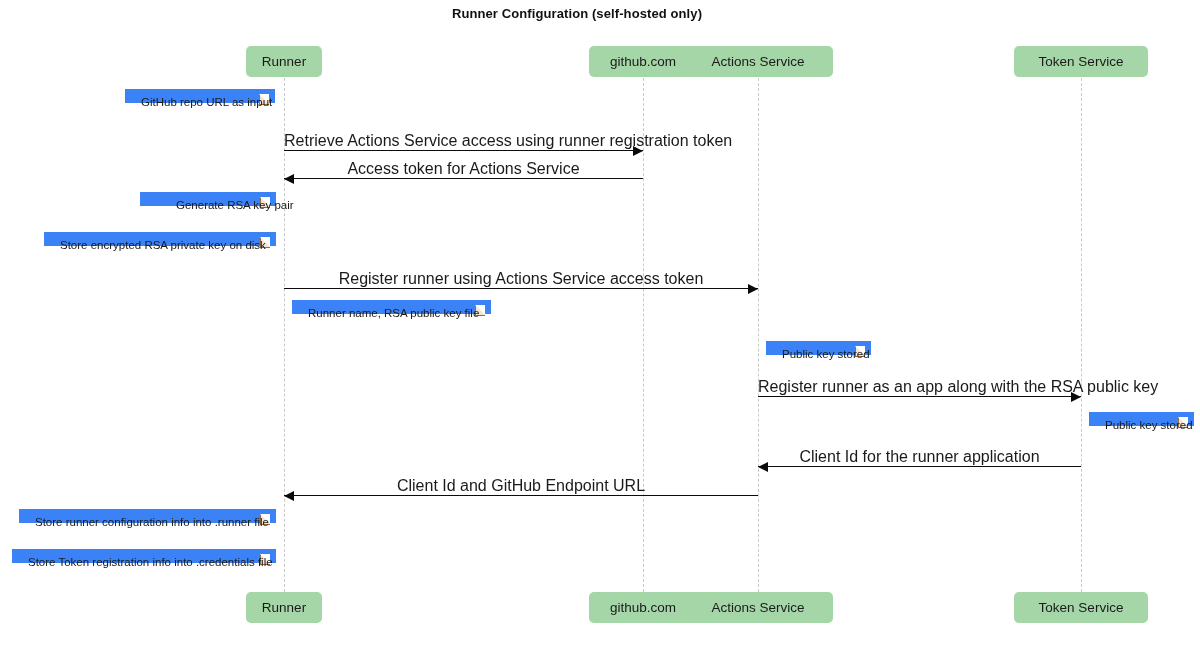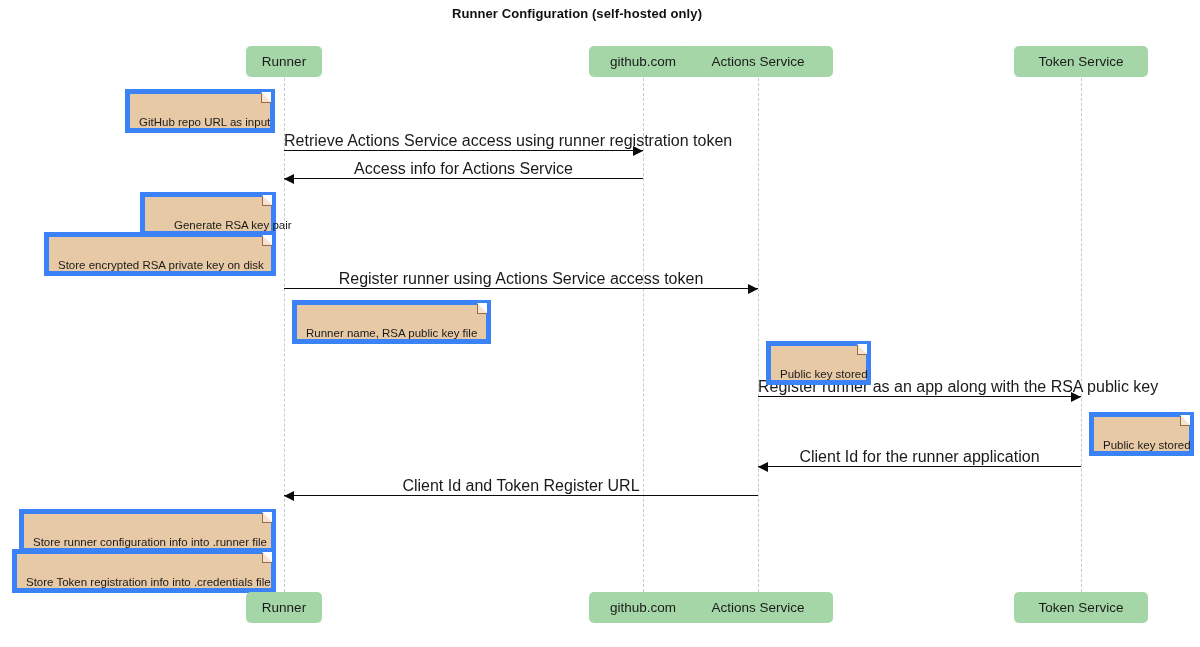--- a/index.html
+++ b/index.html
@@ -71,29 +71,29 @@
   }
   .arrowhead.right {
     border-left: 10px solid #0b0b0b;
   }
   .arrowhead.left {
     border-right: 10px solid #0b0b0b;
   }
   .note {
     position: absolute;
     background: #e8c9a5;
-    border: 5px solid #3b82f6;
+    border: 7px solid #3b82f6;
     box-sizing: border-box;
     font-size: 11.5px;
     color: #1a1a1a;
     display: flex;
-    align-items: flex-end;
+    align-items: flex-start;
     padding: 0 9px 0 9px;
     white-space: nowrap;
-    height: 44px;
+    height: 14px;
   }
   .note .dogear {
     position: absolute;
     top: -1px;
     right: -1px;
     width: 9px;
     height: 9px;
     background: #f3e3d0;
     border-left: 1px solid #9a6b43;
     border-bottom: 1px solid #9a6b43;
@@ -125,33 +125,33 @@
       <div class="lifeline" style="left: 643px; top: 78px; height: 514px;"></div>
       <div class="lifeline" style="left: 758px; top: 78px; height: 514px;"></div>
       <div class="lifeline" style="left: 1081px; top: 78px; height: 514px;"></div>
     </div>
   <div id="messages-layer">
       <div class="msg" style="left: 284px; top: 150px; width: 359px;"></div>
       <div class="arrowhead right" style="top: 145.5px; left: 633px;"></div>
       <div class="msg-label" style="left: 284px; width: 359px; top: 134px;">Retrieve Actions Service access using runner registration token</div>
       <div class="msg" style="left: 284px; top: 178px; width: 359px;"></div>
       <div class="arrowhead left" style="top: 173.5px; left: 284px;"></div>
-      <div class="msg-label" style="left: 284px; width: 359px; top: 162px;">Access info for Actions Service</div>
+      <div class="msg-label" style="left: 284px; width: 359px; top: 162px;">Access token for Actions Service</div>
       <div class="msg" style="left: 284px; top: 288px; width: 474px;"></div>
       <div class="arrowhead right" style="top: 283.5px; left: 748px;"></div>
       <div class="msg-label" style="left: 284px; width: 474px; top: 272px;">Register runner using Actions Service access token</div>
       <div class="msg" style="left: 758px; top: 396px; width: 323px;"></div>
       <div class="arrowhead right" style="top: 391.5px; left: 1071px;"></div>
       <div class="msg-label" style="left: 758px; width: 323px; top: 380px;">Register runner as an app along with the RSA public key</div>
       <div class="msg" style="left: 758px; top: 466px; width: 323px;"></div>
       <div class="arrowhead left" style="top: 461.5px; left: 758px;"></div>
       <div class="msg-label" style="left: 758px; width: 323px; top: 450px;">Client Id for the runner application</div>
       <div class="msg" style="left: 284px; top: 495px; width: 474px;"></div>
       <div class="arrowhead left" style="top: 490.5px; left: 284px;"></div>
-      <div class="msg-label" style="left: 284px; width: 474px; top: 479px;">Client Id and Token Register URL</div>
+      <div class="msg-label" style="left: 284px; width: 474px; top: 479px;">Client Id and GitHub Endpoint URL</div>
     </div>
   <div id="notes-layer">
       <div class="note" style="left: 125px; top: 89px; width: 150px;">
         <span class="dogear"></span>
         <span class="note-text">GitHub repo URL as input</span>
       </div>
       <div class="note" style="left: 140px; top: 192px; width: 136px; padding-left: 29px;">
         <span class="dogear"></span>
         <span class="note-text">Generate RSA key pair</span>
       </div>

